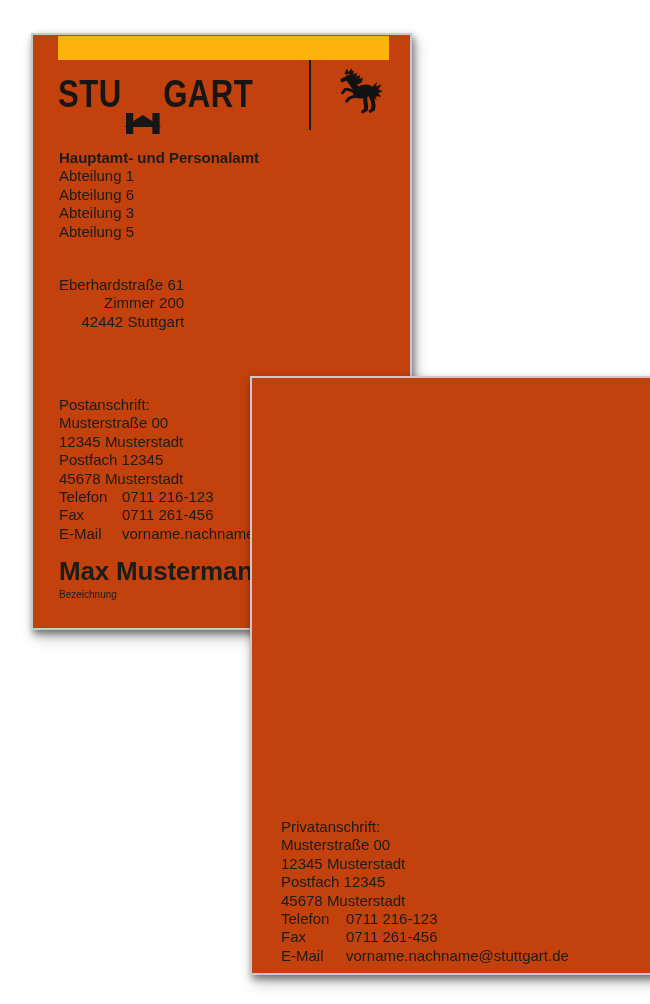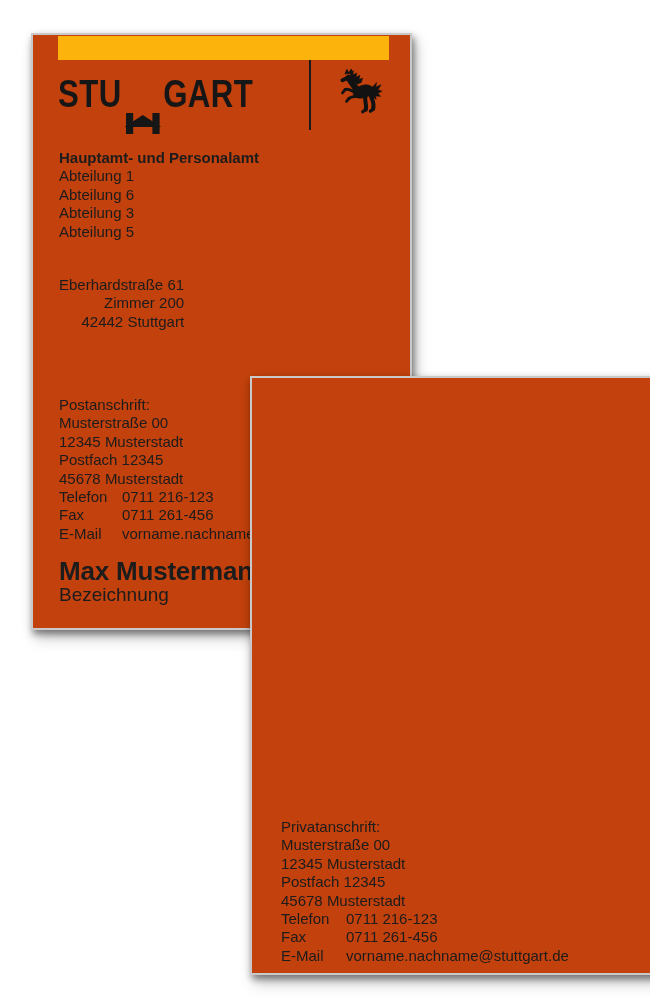--- a/index.html
+++ b/index.html
@@ -42,21 +42,21 @@
 
   
   .tblock { position:absolute; font-size:15px; line-height:18.4px; white-space:nowrap; }
   .bold { font-weight:bold; }
 
   .org-block    { left:26px; top:114px; }
   .visit-block  { left:26px; top:241px;text-align:right; }
   .postal-block { left:26px; top:313px;margin-top:48px; }
   .person-block { left:26px; top:521px; }
   .person-name  { font-size:26px; font-weight:bold; line-height:30px; letter-spacing:-.2px; }
-  .person-title { font-size:19px; line-height:18.4px; }
+  .person-title { font-size:10px; line-height:18.4px; }
 
   .contact-row { display:flex; }
   .c-label { width:63px; flex:0 0 auto; }
   .card-back .c-label { width:65px; }
 
   .private-block { left:29px; top:440px; }
 </style>
 </head>
 <body>
 

